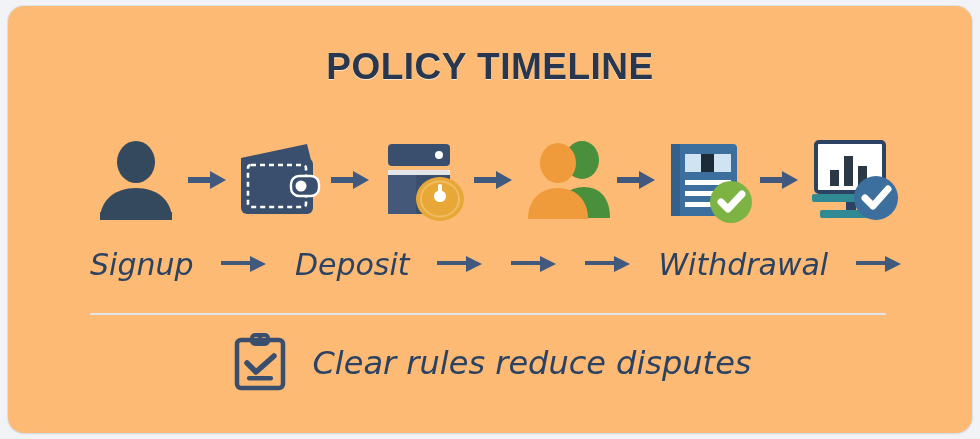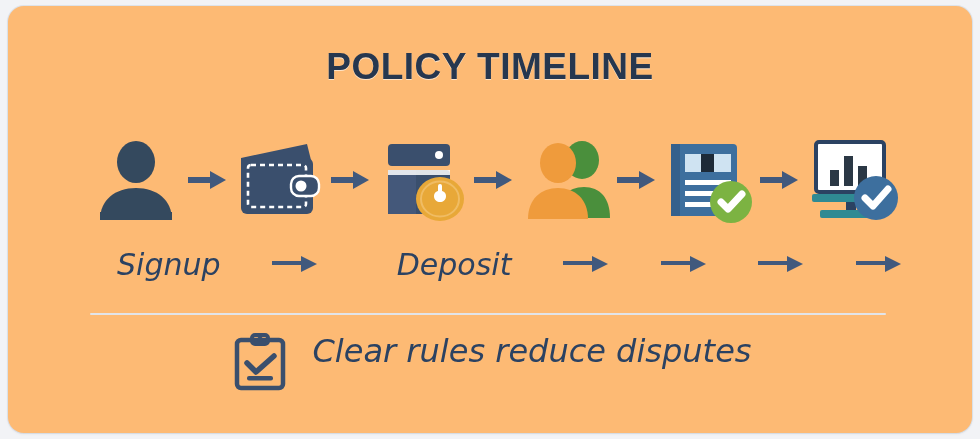--- a/index.html
+++ b/index.html
@@ -77,21 +77,20 @@
     align-items: center;
     justify-content: space-between;
   }
   .step-label {
     font-family: "DejaVu Sans", sans-serif;
     font-style: italic;
     font-size: 30px;
     color: #2b4262;
     white-space: nowrap;
     flex: 0 0 auto;
-    margin-left: 27px;
   }
   .label-arrow {
     flex: 0 0 auto;
     width: 46px;
     height: 22px;
   }
   .label-arrow svg { display: block; width: 46px; height: 22px; }
 
   
   .divider {
@@ -104,21 +103,21 @@
     border-radius: 1px;
   }
 
   
   .footer {
     position: absolute;
     left: 0;
     top: 326px;
     width: 964px;
     display: flex;
-    align-items: flex-start;
+    align-items: center;
     justify-content: center;
     gap: 22px;
   }
   .footer-icon { width: 62px; height: 62px; flex: 0 0 auto; }
   .footer-icon svg { display: block; width: 62px; height: 62px; }
   .footer-text {
     font-family: "DejaVu Sans", sans-serif;
     font-style: italic;
     font-size: 32px;
     color: #2b4262;
@@ -269,20 +268,21 @@
     </span>
 
 
     <span class="label-arrow">
       <svg viewBox="0 0 46 22" xmlns="http://www.w3.org/2000/svg">
         <rect x="0" y="8" width="32" height="4" fill="#41597d"></rect>
         <path d="M29 3 L45 11 L29 19 Z" fill="#41597d"></path>
       </svg>
     </span>
 
+    <span class="step-label">Withdrawal</span>
 
     <span class="label-arrow">
       <svg viewBox="0 0 46 22" xmlns="http://www.w3.org/2000/svg">
         <rect x="0" y="8" width="32" height="4" fill="#41597d"></rect>
         <path d="M29 3 L45 11 L29 19 Z" fill="#41597d"></path>
       </svg>
     </span>
 
   </div>
 

